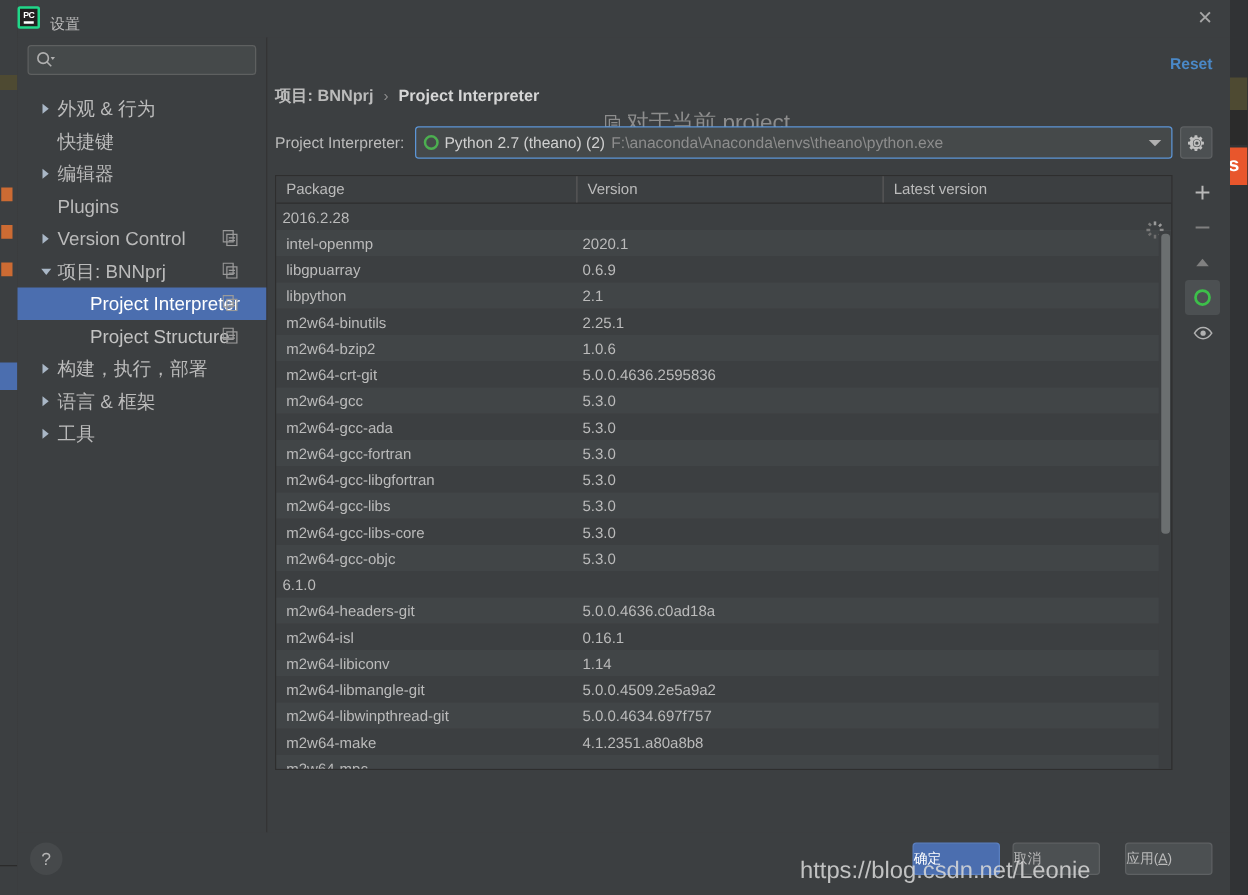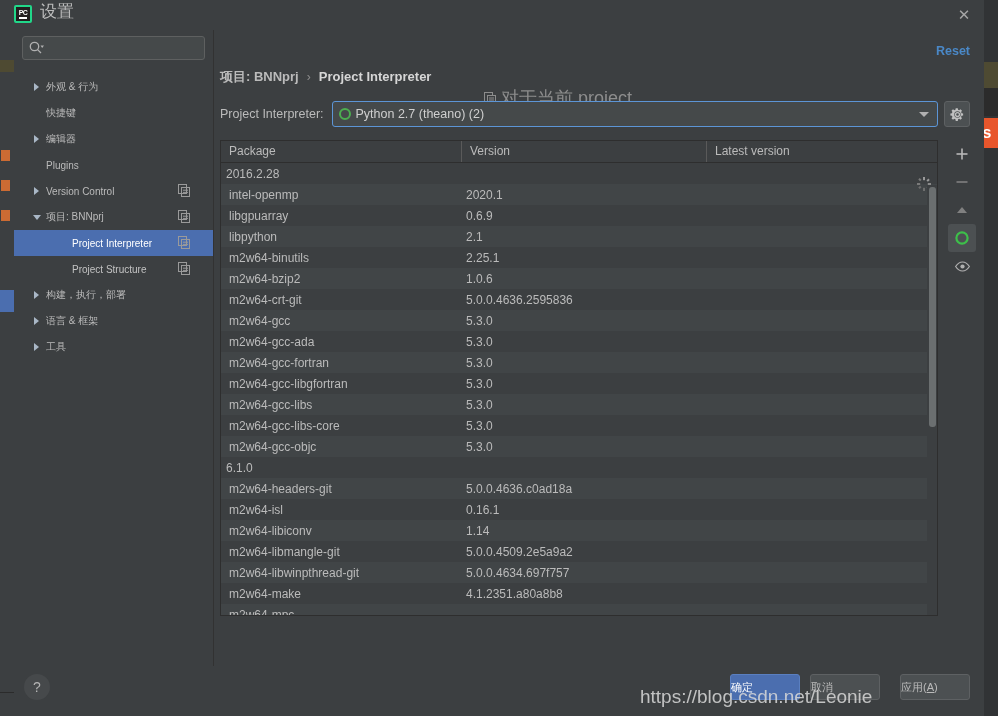--- a/index.html
+++ b/index.html
@@ -31,36 +31,36 @@
   .dialog { position: absolute; left: 14px; top: 0; width: 970px; height: 716px;
     background: #3c3f41; display: flex; flex-direction: column; }
 
   .titlebar { height: 30px; position: relative; flex: 0 0 30px; }
   .pc-logo { position: absolute; left: 0px; top: 5px; width: 18px; height: 18px;
     background: #231f20; border: 2px solid #21d789; border-radius: 2px;
     display: flex; align-items: center; justify-content: center; }
   .pc-logo span { color: #fff; font-size: 7px; font-weight: bold; letter-spacing: -0.5px;
     font-family: "Liberation Sans", sans-serif; line-height: 7px; margin-top: -3px;}
   .pc-logo .bar { position: absolute; bottom: 2px; left: 3px; width: 8px; height: 2px; background: #fff; }
-  .dlg-title { position: absolute; left: 26px; top: 0; font-size: 17px; color: #bbbbbb; text-align: center; }
+  .dlg-title { position: absolute; left: 26px; top: 11px; font-size: 12px; color: #bbbbbb; text-align: center; }
   .close-x { position: absolute; right: 10px; top: 5px; width: 20px; height: 20px;
     color: #a6a6a6; font-size: 15px; line-height: 20px; text-align: center; cursor: pointer; }
 
   .body-area { flex: 1 1 auto; display: flex; position: relative; }
 
   
   .sidebar { width: 200px; background: #3c3f41; position: relative;
     border-right: 1px solid #323232; }
   .search-wrap { margin: 6px 8px 0 8px; position: relative; }
   .search-box { height: 24px; background: #45494a; border: 1px solid #5e6060;
     border-radius: 3px; width: 100%; }
   .search-ic { position: absolute; left: 6px; top: 4px; width: 16px; height: 16px; }
   .tree { margin-top: 14px; }
   .tree-item { position: relative; height: 26px; display: flex; align-items: center;
-    padding-left: 14px; cursor: pointer; font-size: 10px; color: #bbbbbb; }
+    padding-left: 14px; cursor: pointer; font-size: 15px; color: #bbbbbb; }
   .tree-item.lvl1 { padding-left: 16px; }
   .tree-item.lvl2 { padding-left: 42px; color: #c3c3c3; }
   .tree-item.selected { background: #4b6eaf; color: #ffffff; }
   .arrow { position: absolute; left: 20px; width: 0; height: 0;
     border-left: 5px solid #a9b7c6; border-top: 4px solid transparent; border-bottom: 4px solid transparent; }
   .arrow.down { border-left: 4.5px solid transparent; border-right: 4.5px solid transparent;
     border-top: 5px solid #a9b7c6; border-bottom: none; left: 19px; }
   .tree-label { margin-left: 16px; white-space: nowrap; }
   .tree-item.lvl2 .tree-label { margin-left: 0; }
   .tree-item.noarrow .tree-label { margin-left: 16px; }
@@ -268,20 +268,21 @@
             <line x1="5" y1="8" x2="10" y2="8" stroke="#8d8d8d"></line>
           </svg>
           <span>对于当前 project</span>
         </div>
 
         <div class="interp-row">
           <span class="interp-label">Project Interpreter:</span>
           <div class="combo">
             <div class="py-circle"></div>
             <span class="combo-main">Python 2.7 (theano) (2)</span>
+            <span class="combo-path">F:\anaconda\Anaconda\envs\theano\python.exe</span>
             <span class="combo-arrow"></span>
           </div>
           <div class="gear-btn">
             <svg width="15" height="15" viewBox="0 0 16 16">
               <path fill="#c0c0c0" d="M8 5.2a2.8 2.8 0 1 0 0 5.6 2.8 2.8 0 0 0 0-5.6zm0 4.2a1.4 1.4 0 1 1 0-2.8 1.4 1.4 0 0 1 0 2.8z"></path>
               <path fill="#c0c0c0" d="M14 9.1v-2.2l-1.7-.3a4.6 4.6 0 0 0-.5-1.2l1-1.4-1.6-1.6-1.4 1a4.6 4.6 0 0 0-1.2-.5L8.3 1.2H6.1l-.3 1.7c-.4.1-.8.3-1.2.5l-1.4-1-1.6 1.6 1 1.4c-.2.4-.4.8-.5 1.2l-1.7.3v2.2l1.7.3c.1.4.3.8.5 1.2l-1 1.4 1.6 1.6 1.4-1c.4.2.8.4 1.2.5l.3 1.7h2.2l.3-1.7c.4-.1.8-.3 1.2-.5l1.4 1 1.6-1.6-1-1.4c.2-.4.4-.8.5-1.2L14 9.1zm-6 2.3a3.4 3.4 0 1 1 0-6.8 3.4 3.4 0 0 1 0 6.8z"></path>
             </svg>
           </div>
         </div>
 

